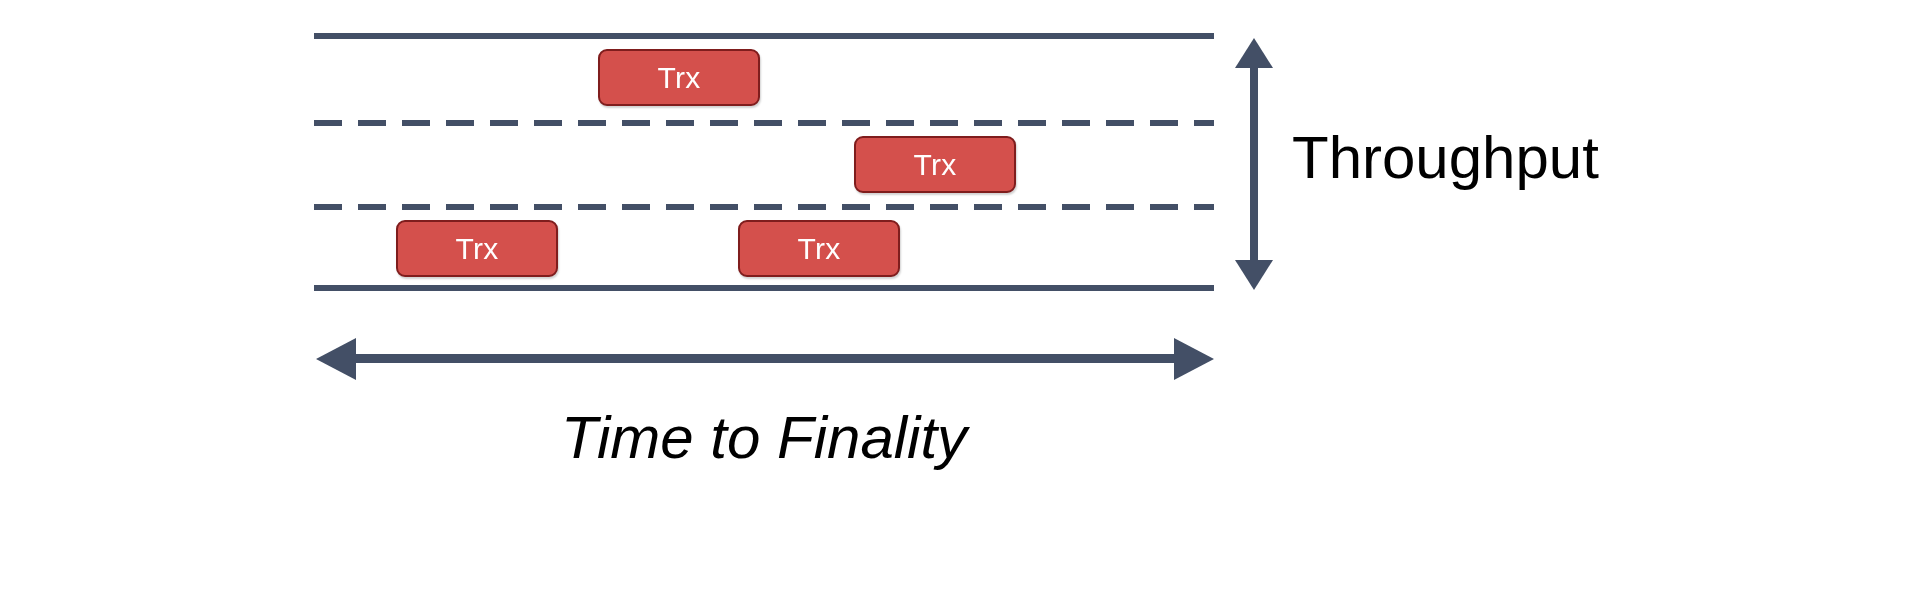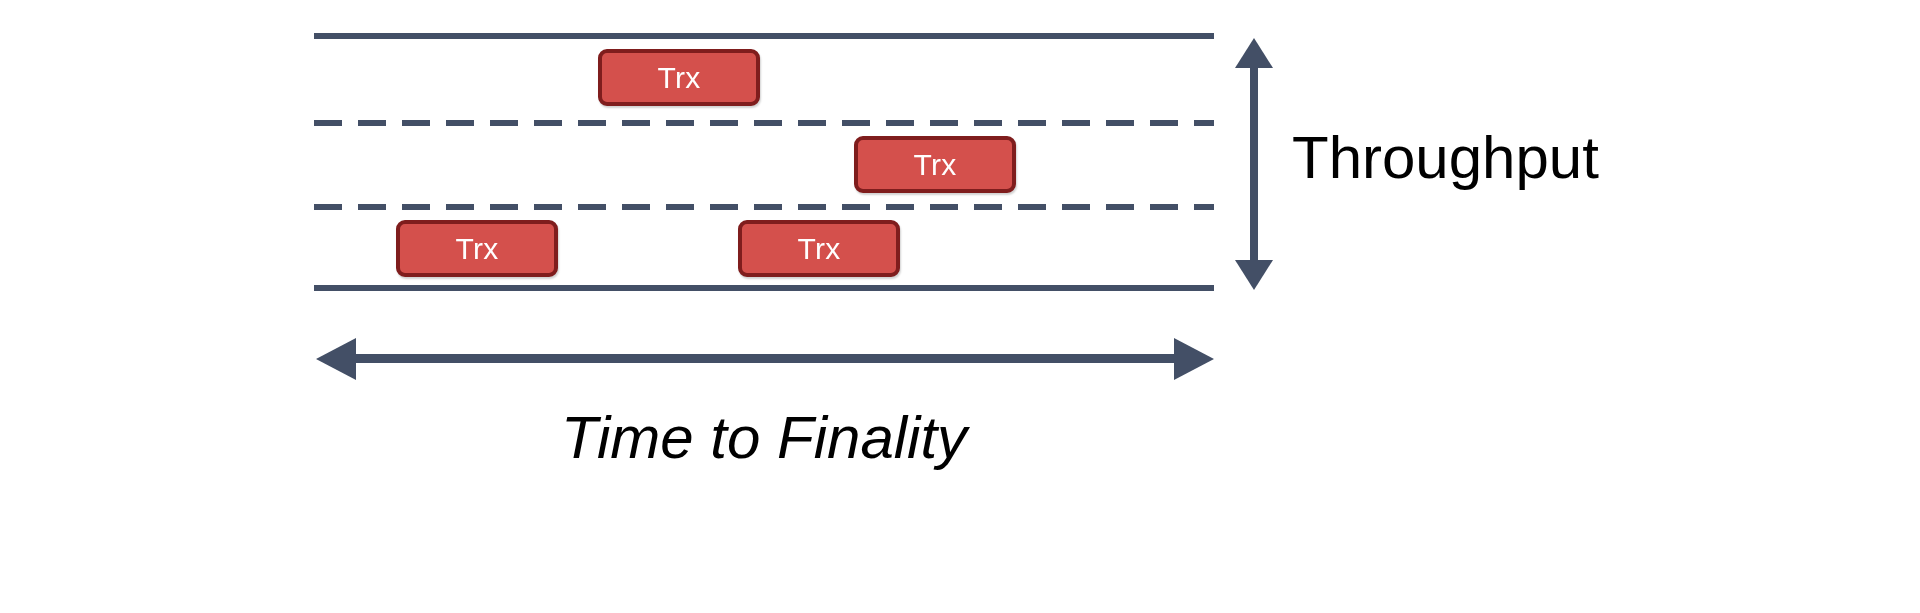--- a/index.html
+++ b/index.html
@@ -44,21 +44,21 @@
     background-repeat: repeat-x;
   }
   .lane-dash.dash-1 { top: 120px; }
   .lane-dash.dash-2 { top: 204px; }
 
   
   .trx {
     position: absolute;
     box-sizing: border-box;
     background: #D4504C;
-    border: 4px solid #7f1d1d;
+    border: 2px solid #7f1d1d;
     border-radius: 9px;
     color: #ffffff;
     display: flex;
     align-items: center;
     justify-content: center;
     font-size: 30px;
     line-height: 1;
     letter-spacing: 0.2px;
     box-shadow: 1px 2px 2px rgba(0,0,0,0.18);
   }

